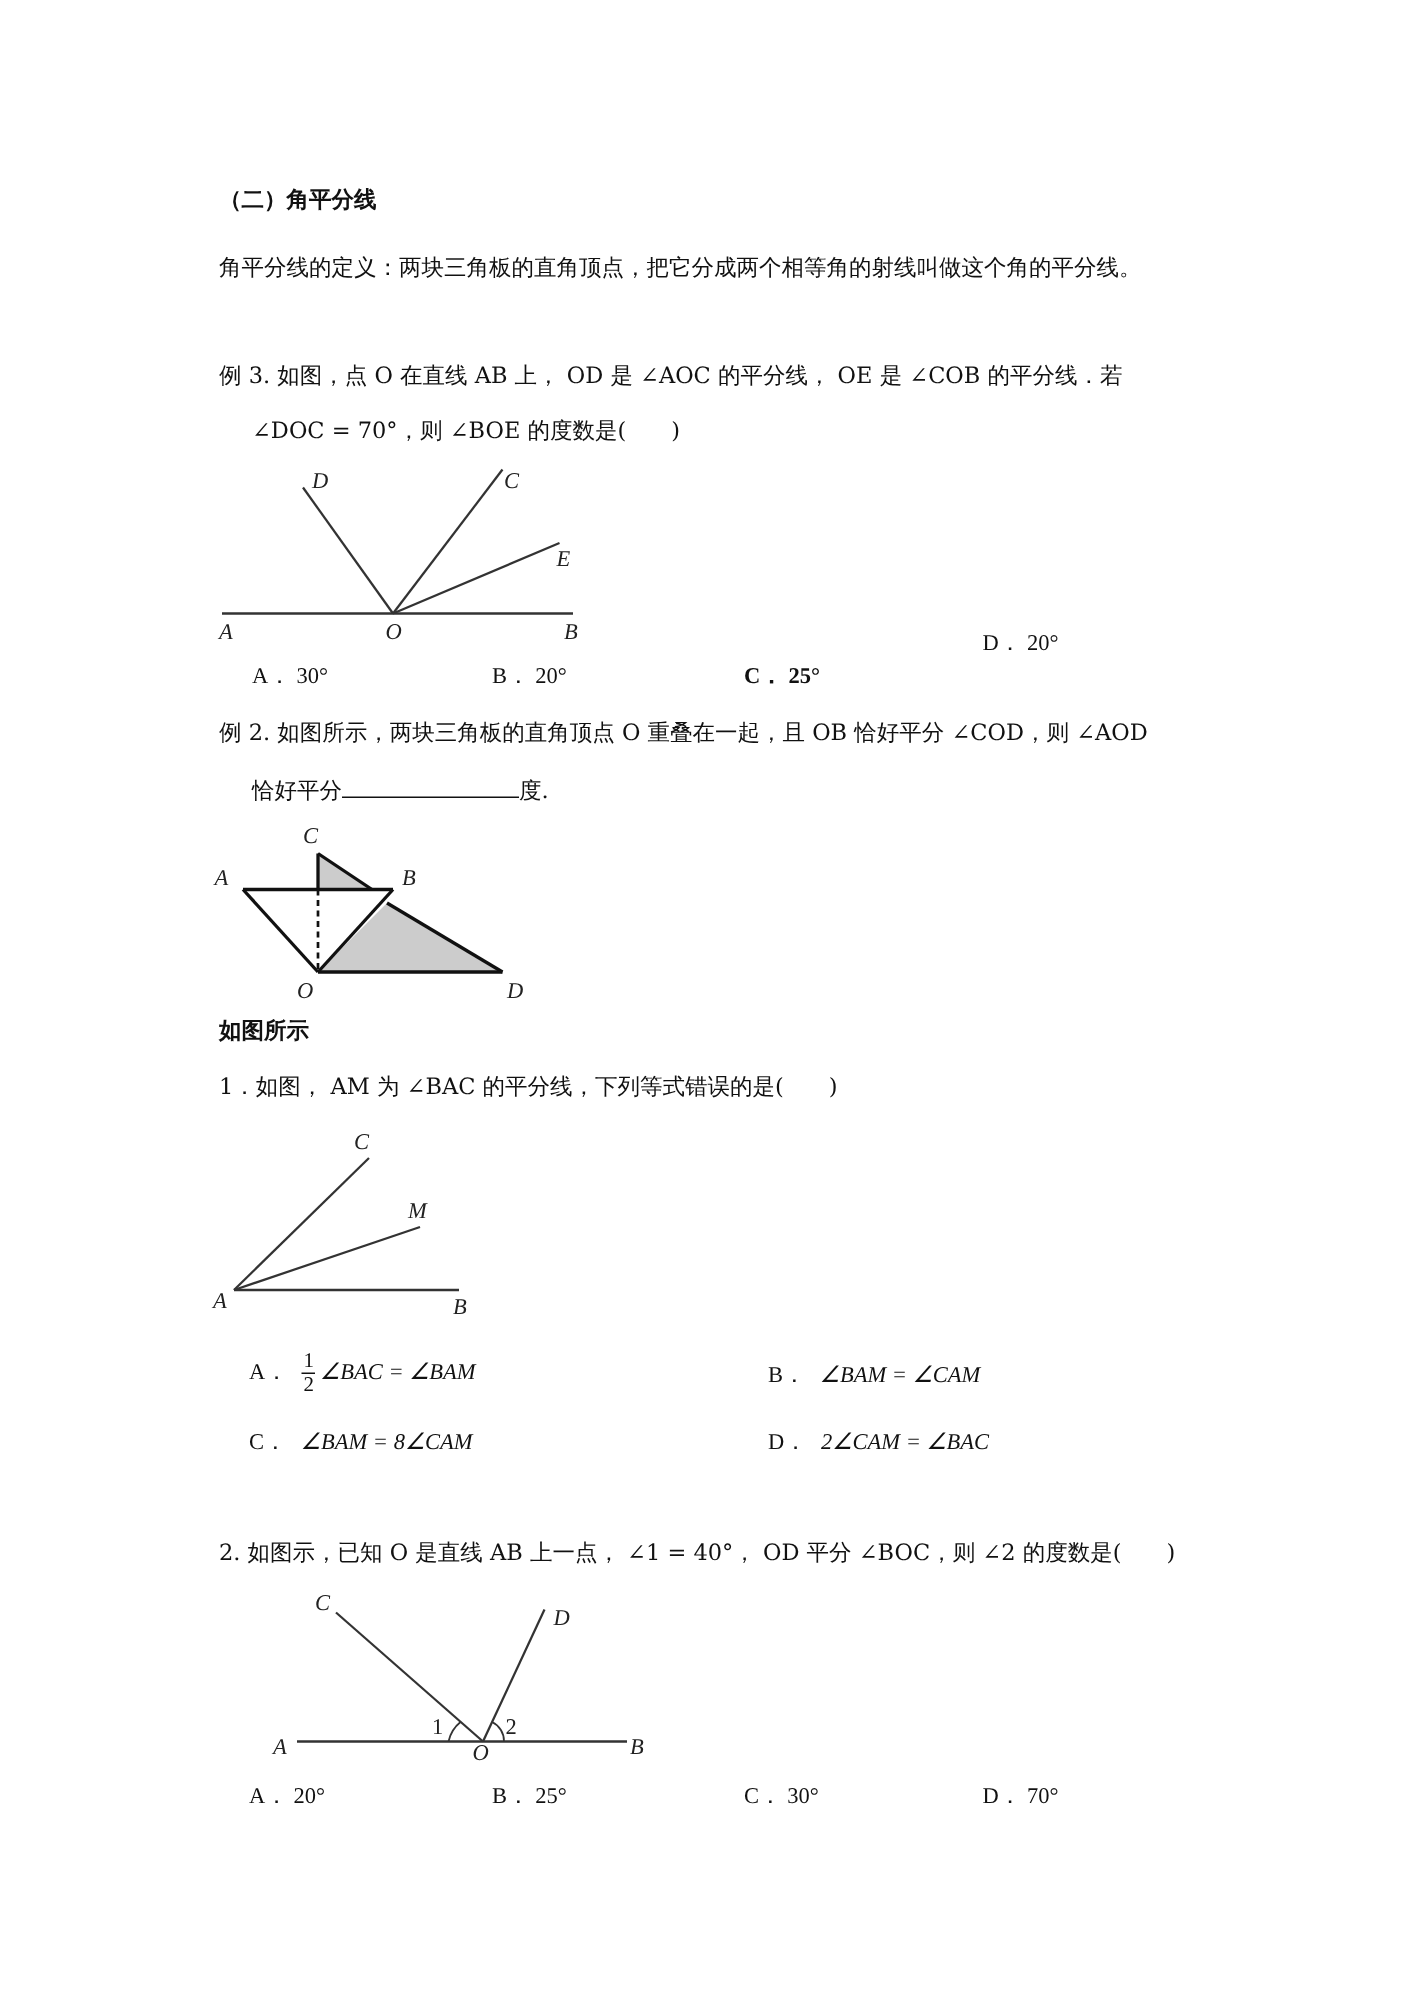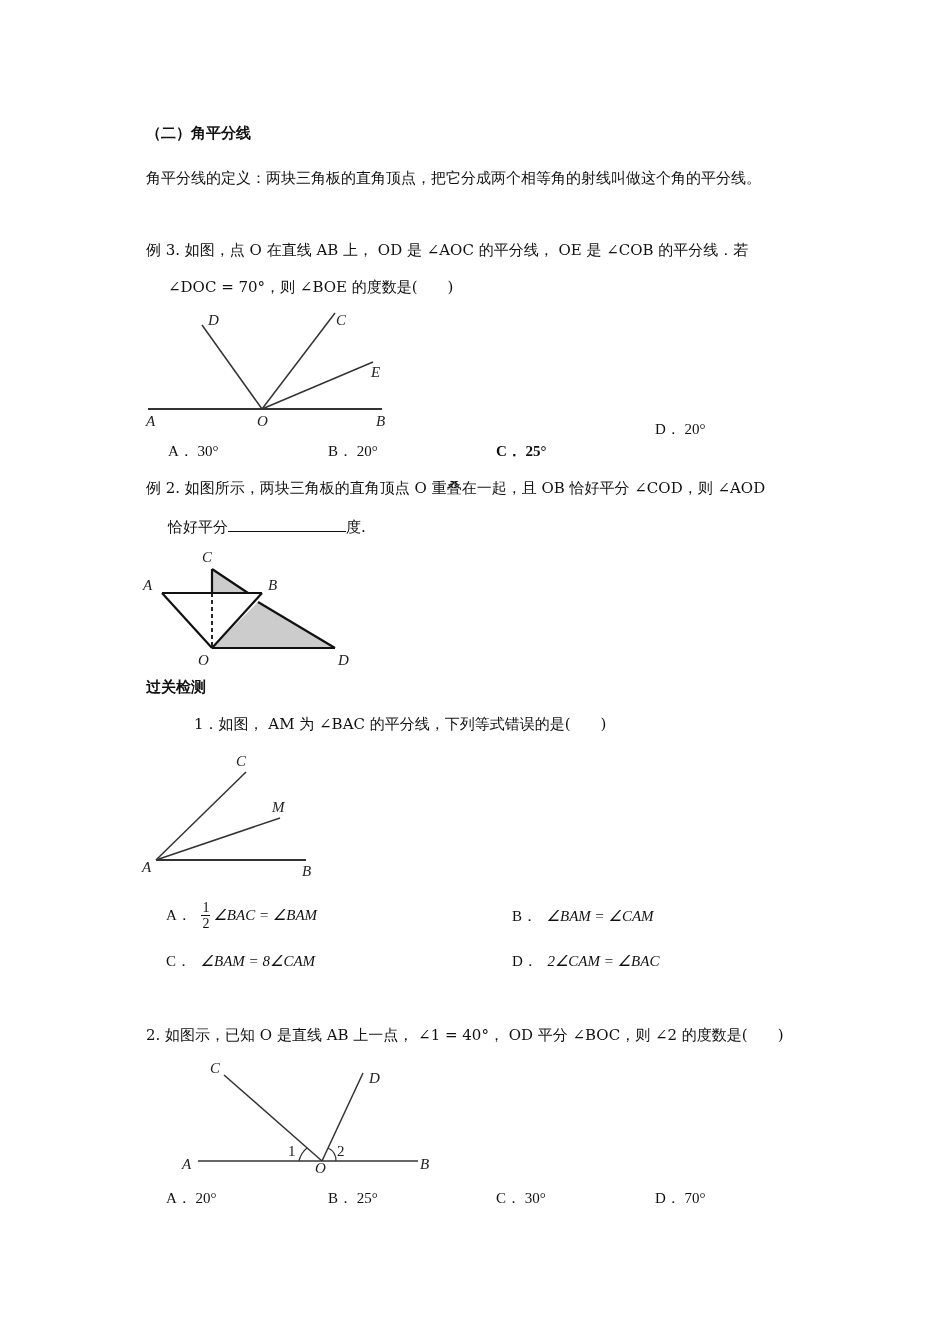--- a/index.html
+++ b/index.html
@@ -61,22 +61,22 @@
 
   <line x1="72" y1="24" x2="72" y2="48" stroke="#111" stroke-width="2.2"></line>
   <line x1="72" y1="48" x2="72" y2="103" stroke="#111" stroke-width="1.8" stroke-dasharray="4,3"></line>
   <text x="3" y="45">A</text>
   <text x="62" y="17">C</text>
   <text x="128" y="45">B</text>
   <text x="58" y="120">O</text>
   <text x="198" y="120">D</text>
 </svg>
 
-<div class="abs txt bold" style="left:146px; top:677px;">过关检测</div>
-<div class="abs txt" style="left:146px; top:714px;margin-left:48px;">1．如图， AM 为 ∠BAC 的平分线，下列等式错误的是(　　)</div>
+<div class="abs txt bold" style="left:146px; top:677px;">如图所示</div>
+<div class="abs txt" style="left:146px; top:714px;">1．如图， AM 为 ∠BAC 的平分线，下列等式错误的是(　　)</div>
 
 <svg class="abs" style="left:140px; top:748px;" width="200" height="135">
   <line x1="16" y1="112" x2="166" y2="112" stroke="#333" stroke-width="1.8"></line>
   <line x1="16" y1="112" x2="106" y2="24" stroke="#333" stroke-width="1.5"></line>
   <line x1="16" y1="112" x2="140" y2="70" stroke="#333" stroke-width="1.5"></line>
   <text x="2" y="124">A</text>
   <text x="162" y="128">B</text>
   <text x="96" y="18">C</text>
   <text x="132" y="64">M</text>
 </svg>

